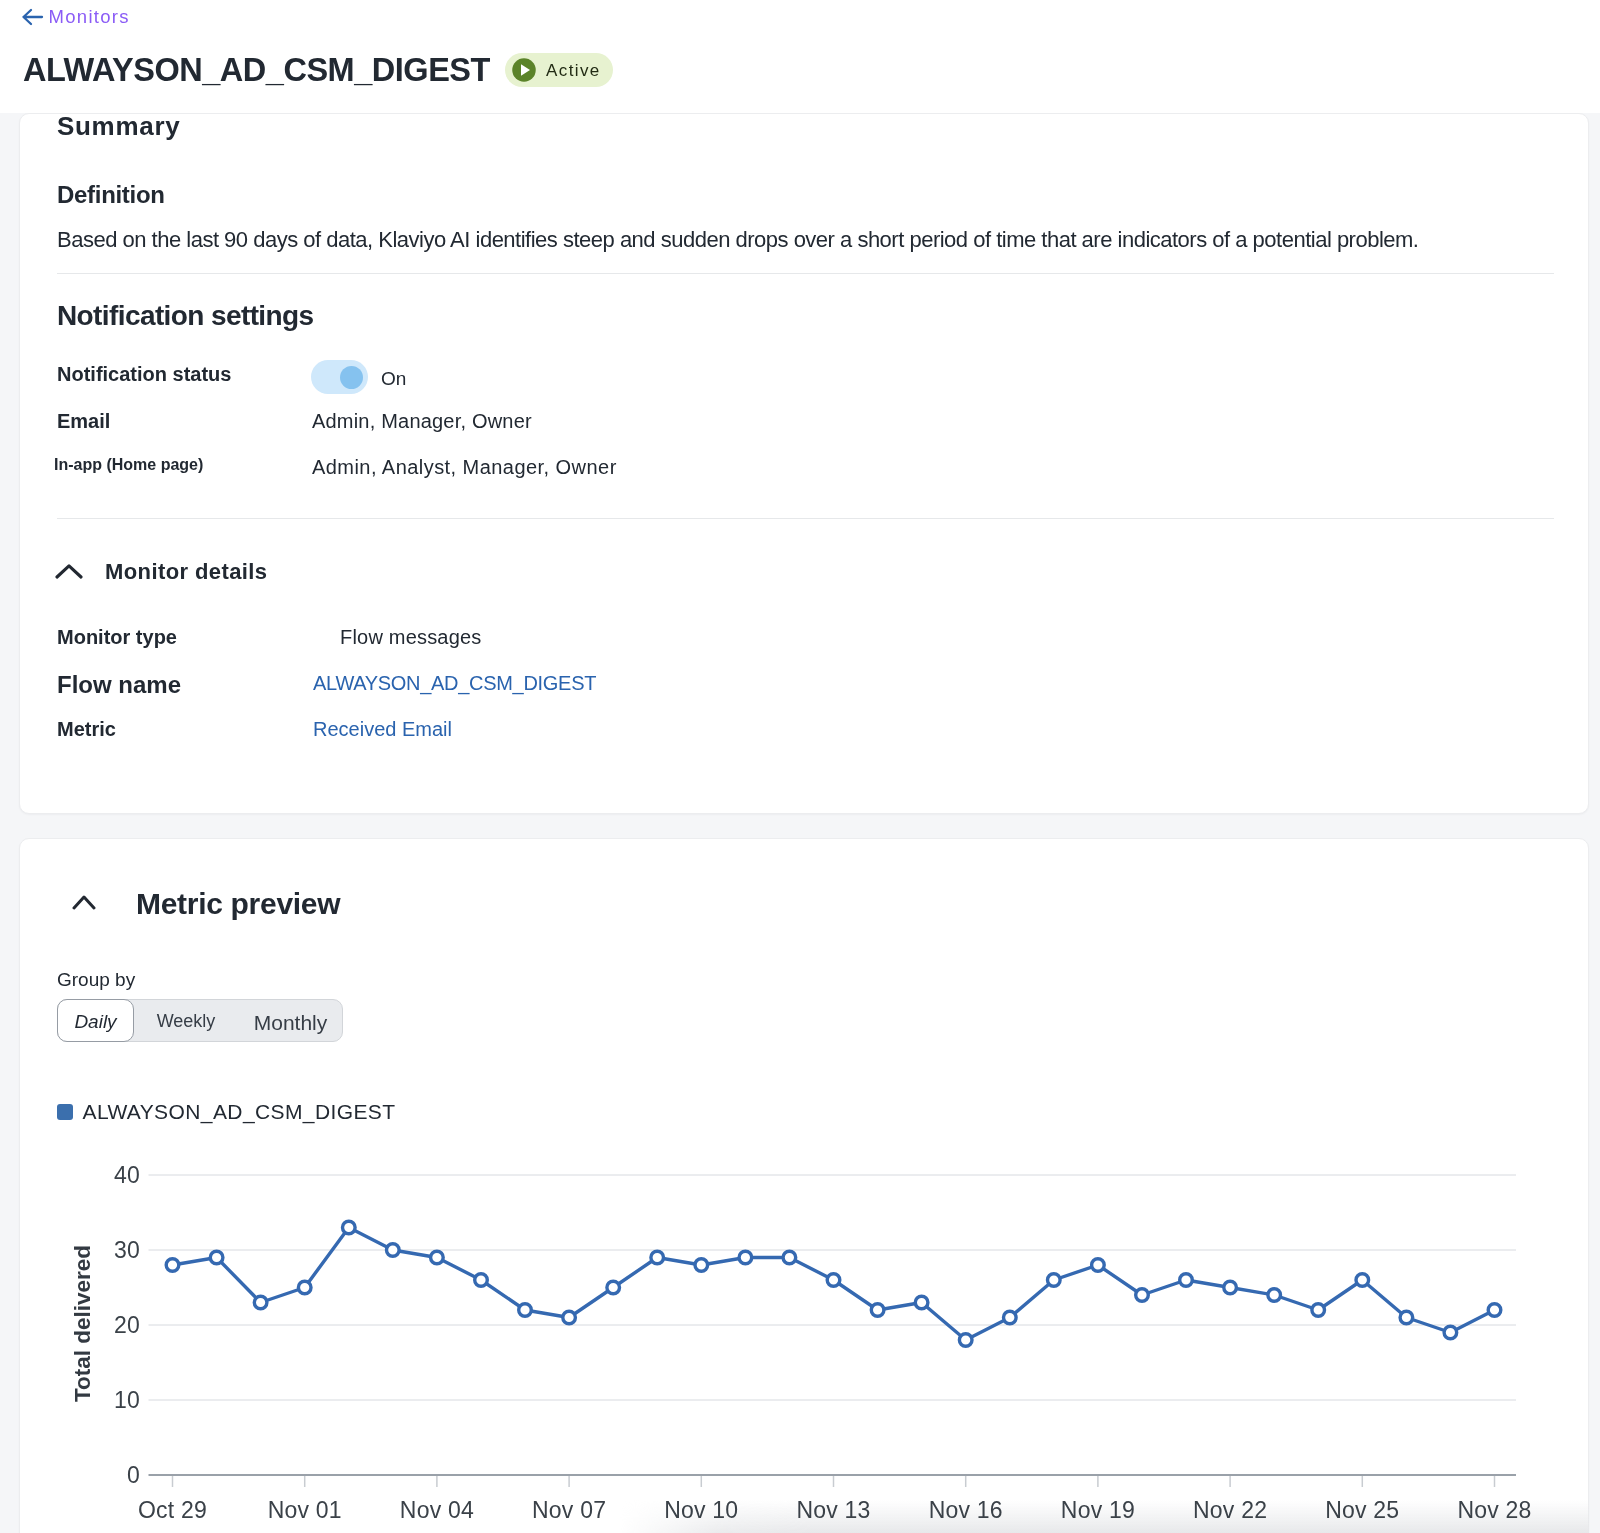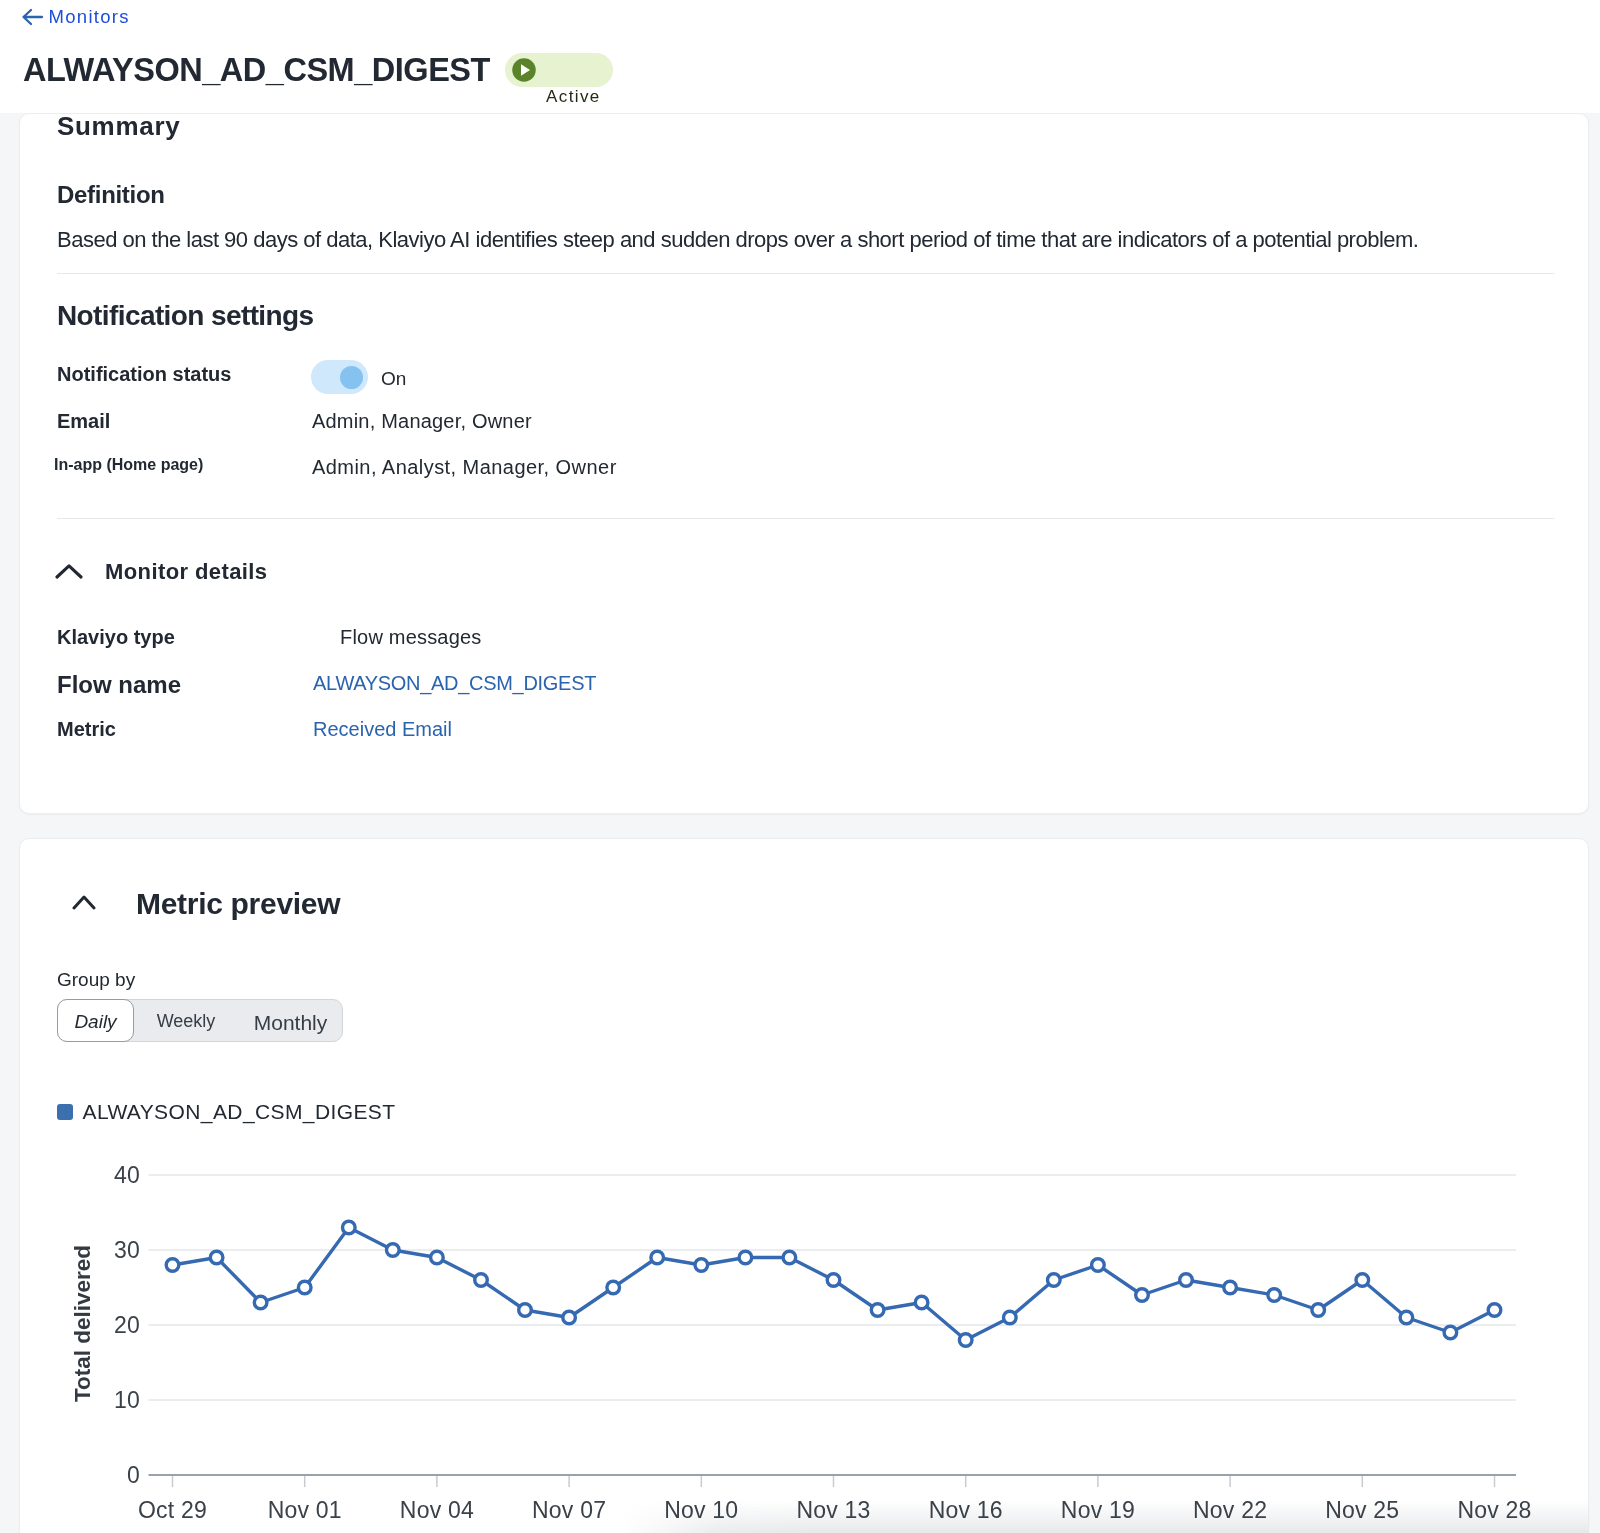--- a/index.html
+++ b/index.html
@@ -14,48 +14,48 @@
 </style>
 </head>
 <body>
 <div class="hdr"></div>
 <div class="card" style="top:113px; height:701px;"></div>
 <div class="card" style="top:838px; height:720px;"></div>
 
 <svg class="abs" style="left:20px; top:8px;" width="24" height="18" viewBox="0 0 24 18">
   <path d="M11 2 L3.5 9 L11 16 M3.5 9 H22" fill="none" stroke="#2a63ae" stroke-width="2.3" stroke-linecap="round" stroke-linejoin="round"></path>
 </svg>
-<div class="abs" style="left:48.5px; top:7.9px; font-size:18.5px; letter-spacing:1.3px; color:#1d4ed8;">Monitors</div>
+<div class="abs" style="left:48.5px; top:7.9px; font-size:18.5px; letter-spacing:1.3px; color:#8b5cf6;">Monitors</div>
 <div class="abs b" style="left:23px; top:52.2px; font-size:34px; letter-spacing:-0.5px; transform:scaleX(0.956); transform-origin:0 0;">ALWAYSON_AD_CSM_DIGEST</div>
 <div class="abs" style="left:505px; top:53px; width:108px; height:34px; background:#e7f2d0; border-radius:17px;"></div>
 <svg class="abs" style="left:512px; top:58px;" width="24" height="24" viewBox="0 0 24 24">
   <circle cx="12" cy="12" r="11.75" fill="#5b8329"></circle>
   <polygon points="9,6.2 18,12 9,17.8" fill="#ffffff"></polygon>
 </svg>
-<div class="abs" style="left:546px; top:61.6px; font-size:17px; letter-spacing:1.4px; color:#222b14;margin-top:26px;">Active</div>
+<div class="abs" style="left:546px; top:61.6px; font-size:17px; letter-spacing:1.4px; color:#222b14;">Active</div>
 
 <div class="abs b" style="left:57px; top:113px; font-size:26px; letter-spacing:0.7px;">Summary</div>
 <div class="abs b" style="left:57px; top:183.4px; font-size:24px; letter-spacing:-0.3px;">Definition</div>
 <div class="abs" style="left:57px; top:228.6px; font-size:22px; letter-spacing:-0.5px;">Based on the last 90 days of data, Klaviyo AI identifies steep and sudden drops over a short period of time that are indicators of a potential problem.</div>
 <div class="hr" style="top:273px;"></div>
 <div class="abs b" style="left:57px; top:301.7px; font-size:28px; letter-spacing:-0.6px;">Notification settings</div>
 <div class="abs b" style="left:57px; top:364.1px; font-size:20px;">Notification status</div>
 <div class="abs" style="left:311px; top:360px; width:57px; height:34px; background:#cfe8fb; border-radius:17px;"></div>
 <div class="abs" style="left:339.5px; top:365.5px; width:23px; height:23px; background:#85c2ef; border-radius:50%;"></div>
 <div class="abs" style="left:381px; top:368.9px; font-size:19px;">On</div>
 <div class="abs b" style="left:57px; top:410.5px; font-size:20px;">Email</div>
 <div class="abs" style="left:312px; top:410.6px; font-size:20px; letter-spacing:0.2px;">Admin, Manager, Owner</div>
 <div class="abs b" style="left:54px; top:456.6px; font-size:16px;">In-app (Home page)</div>
 <div class="abs" style="left:312px; top:456.7px; font-size:20px; letter-spacing:0.45px;">Admin, Analyst, Manager, Owner</div>
 <div class="hr" style="top:518px;"></div>
 <svg class="abs" style="left:55px; top:563px;" width="28" height="17" viewBox="0 0 28 17">
   <polyline points="2,14 14,2.8 26,14" fill="none" stroke="#222831" stroke-width="3.1" stroke-linecap="round" stroke-linejoin="round"></polyline>
 </svg>
 <div class="abs b" style="left:105px; top:561.4px; font-size:22px; letter-spacing:0.4px;">Monitor details</div>
-<div class="abs b" style="left:57px; top:626.8px; font-size:20px;">Klaviyo type</div>
+<div class="abs b" style="left:57px; top:626.8px; font-size:20px;">Monitor type</div>
 <div class="abs" style="left:312px; top:626.9px; font-size:20px; letter-spacing:0.2px;margin-left:28px;">Flow messages</div>
 <div class="abs b" style="left:57px; top:672.8px; font-size:24px;">Flow name</div>
 <div class="abs lnk" style="left:313px; top:672.9px; font-size:20px; letter-spacing:-0.3px;">ALWAYSON_AD_CSM_DIGEST</div>
 <div class="abs b" style="left:57px; top:718.5px; font-size:20px;">Metric</div>
 <div class="abs lnk" style="left:313px; top:718.6px; font-size:20px;">Received Email</div>
 
 <svg class="abs" style="left:72px; top:893px;" width="24" height="18" viewBox="0 0 24 18">
   <polyline points="2,15 12,4 22,15" fill="none" stroke="#222831" stroke-width="3" stroke-linecap="round" stroke-linejoin="round"></polyline>
 </svg>
 <div class="abs b" style="left:136px; top:888.6px; font-size:30px; letter-spacing:-0.3px;">Metric preview</div>

